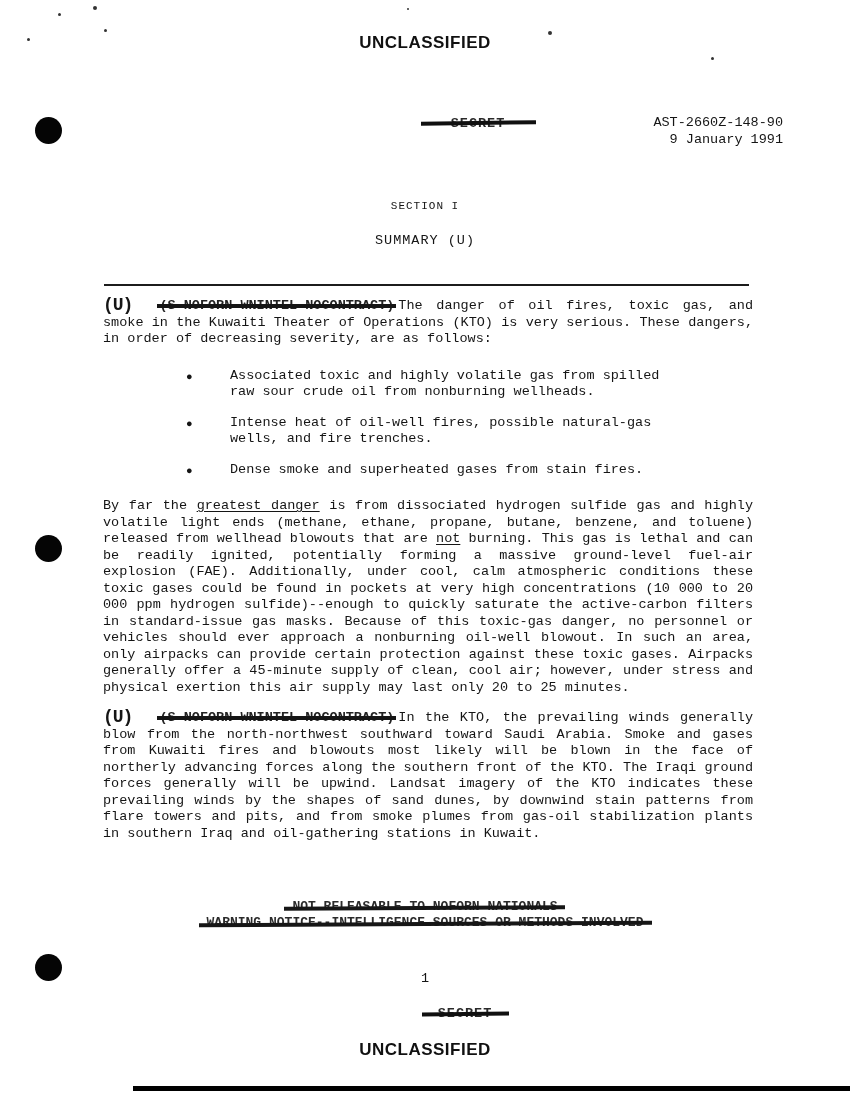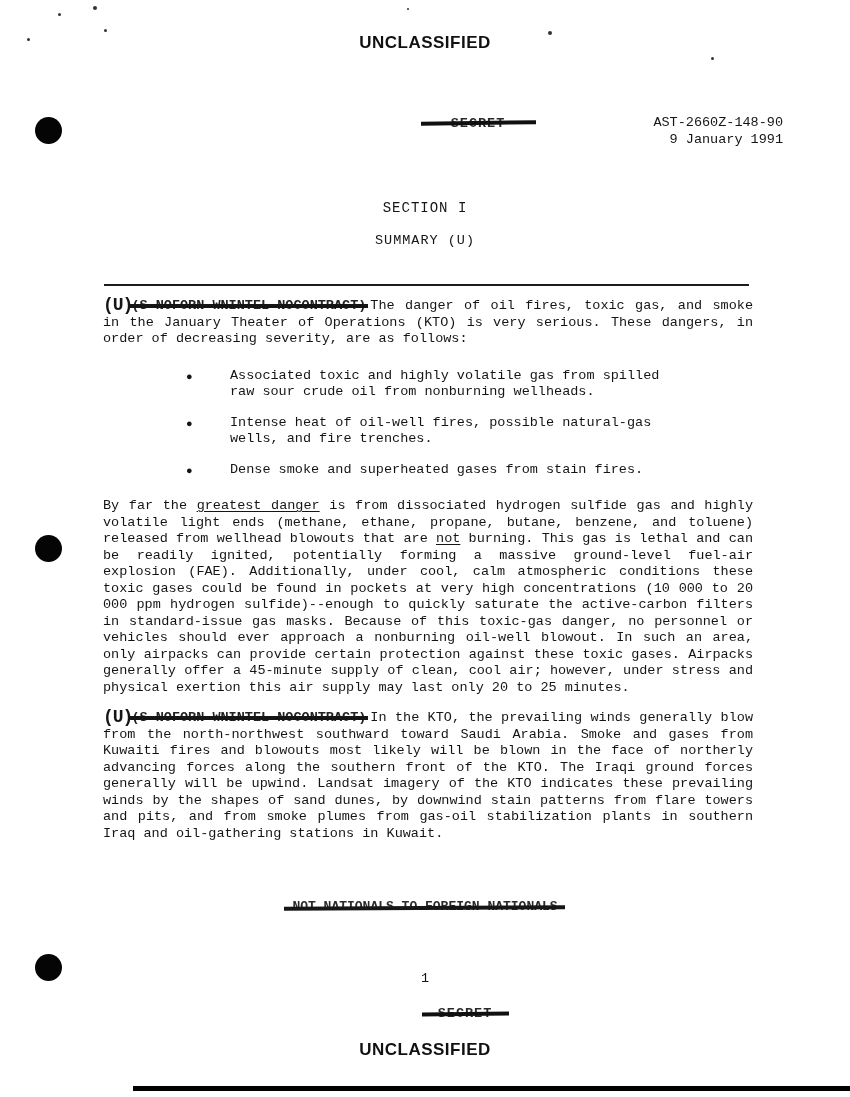--- a/index.html
+++ b/index.html
@@ -37,38 +37,38 @@
   .stamp-top-wrap .stamp { margin-left: 26px; }
   .stamp::after {
     content: ""; position: absolute; left: -30px; right: -30px;
     top: 5px; height: 4px; background: #101010; transform: rotate(-0.8deg);
   }
   .stamp-bottom-wrap .stamp::after { left: -16px; right: -16px; top: 6px; height: 3.5px; }
 
   
   .doc-id { position: absolute; top: 114px; right: 67px; text-align: right; font-size: 13.5px; line-height: 17px; }
 
-  .section-heading { position: absolute; top: 200px; left: 0; width: 100%; text-align: center; font-size: 14px; letter-spacing: 1px; }
+  .section-heading { position: absolute; top: 200px; left: 0; width: 100%; text-align: center; font-size: 11px; letter-spacing: 1px; }
   .section-subheading { position: absolute; top: 233px; left: 0; width: 100%; text-align: center; font-size: 13.5px; letter-spacing: 1px; }
 
   .divider { position: absolute; top: 284px; left: 104px; width: 645px; height: 2px; background: #1c1c1c; }
 
   
   .body-text { position: absolute; top: 296px; left: 103px; width: 650px; font-size: 13.5px; line-height: 16.5px; }
   .body-text p { margin: 0; text-align: justify; }
   .p1 { margin-bottom: 20px !important; }
   .p2 { margin-bottom: 12px !important; }
 
   .hand {
     display: inline-block; font-size: 18px; font-weight: bold;
     position: relative; top: 1px; margin-right: -1px; letter-spacing: -1px;
   }
   .struck {
     position: relative; display: inline-block; font-weight: bold;
-    white-space: nowrap; color: #222; margin-right: 4px;
+    white-space: nowrap; color: #222; margin-right: 4px; margin-left: 28px;
   }
   .struck::after {
     content: ""; position: absolute; left: -2px; right: -2px;
     top: calc(50% - 2px); height: 3.5px; background: #151515;
   }
 
   .bullet-list { margin: 0 0 20px 0; }
   .bullet-row { position: relative; margin: 0 0 14px 127px; width: 460px; }
   .bullet-row:last-child { margin-bottom: 0; }
   .bullet-dot { position: absolute; left: -44px; top: 1px; font-size: 11px; }
@@ -112,35 +112,36 @@
   <div>AST-2660Z-148-90</div>
   <div>9 January 1991</div>
 </div>
 
 <div class="section-heading">SECTION I</div>
 <div class="section-subheading">SUMMARY (U)</div>
 
 <div class="divider"></div>
 
 <div class="body-text">
-  <p class="p1"><span class="hand">(U)</span><span class="struck">(S NOFORN WNINTEL NOCONTRACT)</span><span>The danger of oil fires, toxic gas, and smoke in the January Theater of Operations (KTO) is very serious. These dangers, in order of decreasing severity, are as follows:</span></p>
+  <p class="p1"><span class="hand">(U)</span><span class="struck">(S NOFORN WNINTEL NOCONTRACT)</span><span>The danger of oil fires, toxic gas, and smoke in the Kuwaiti Theater of Operations (KTO) is very serious. These dangers, in order of decreasing severity, are as follows:</span></p>
 
   <div class="bullet-list">
       <div class="bullet-row"><span class="bullet-dot">●</span><span>Associated toxic and highly volatile gas from spilled raw sour crude oil from nonburning wellheads.</span></div>
       <div class="bullet-row"><span class="bullet-dot">●</span><span>Intense heat of oil-well fires, possible natural-gas wells, and fire trenches.</span></div>
       <div class="bullet-row"><span class="bullet-dot">●</span><span>Dense smoke and superheated gases from stain fires.</span></div>
     </div>
 
   <p class="p2"><span><span>By far the </span><span class="u">greatest danger</span><span> is from dissociated hydrogen sulfide gas and highly volatile light ends (methane, ethane, propane, butane, benzene, and toluene) released from wellhead blowouts that are </span><span class="u">not</span><span> burning.  This gas is lethal and can be readily ignited, potentially forming a massive ground-level fuel-air explosion (FAE).  Additionally, under cool, calm atmospheric conditions these toxic gases could be found in pockets at very high concentrations (10 000 to 20 000 ppm hydrogen sulfide)--enough to quickly saturate the active-carbon filters in standard-issue gas masks.  Because of this toxic-gas danger, no personnel or vehicles should ever approach a nonburning oil-well blowout.  In such an area, only airpacks can provide certain protection against these toxic gases.  Airpacks generally offer a 45-minute supply of clean, cool air; however, under stress and physical exertion this air supply may last only 20 to 25 minutes.</span></span></p>
 
   <p class="p3"><span class="hand">(U)</span><span class="struck">(S NOFORN WNINTEL NOCONTRACT)</span><span>In the KTO, the prevailing winds generally blow from the north-northwest southward toward Saudi Arabia.  Smoke and gases from Kuwaiti fires and blowouts most likely will be blown in the face of northerly advancing forces along the southern front of the KTO. The Iraqi ground forces generally will be upwind.  Landsat imagery of the KTO indicates these prevailing winds by the shapes of sand dunes, by downwind stain patterns from flare towers and pits, and from smoke plumes from gas-oil stabilization plants in southern Iraq and oil-gathering stations in Kuwait.</span></p>
 </div>
 
 <div class="notices">
-  <div><span class="notice">NOT NATIONALS TO FOREIGN NATIONALS</span></div>
+  <div><span class="notice">NOT RELEASABLE TO NOFORN NATIONALS</span></div>
+  <div><span class="notice">WARNING NOTICE--INTELLIGENCE SOURCES OR METHODS INVOLVED</span></div>
 </div>
 
 <div class="page-number">1</div>
 
 <div class="stamp-wrap stamp-bottom-wrap">
   <span class="stamp">SECRET</span>
 </div>
 
 <div class="banner banner-bottom">UNCLASSIFIED</div>
 

